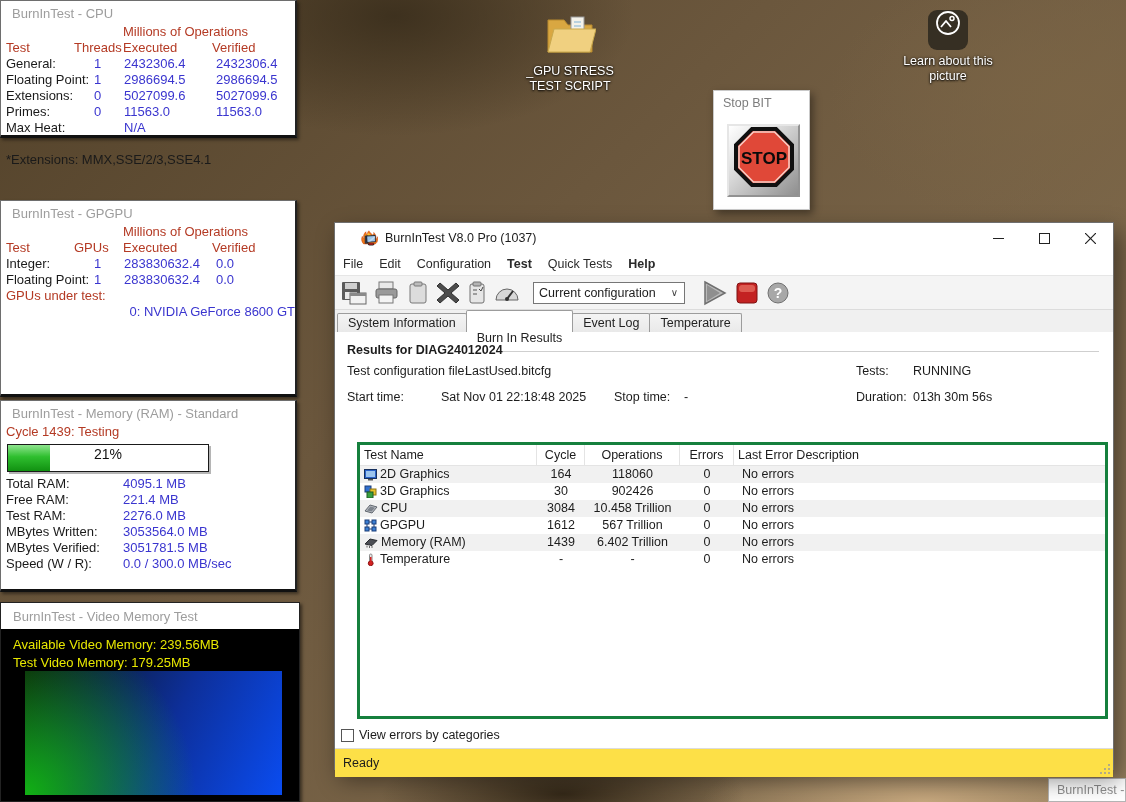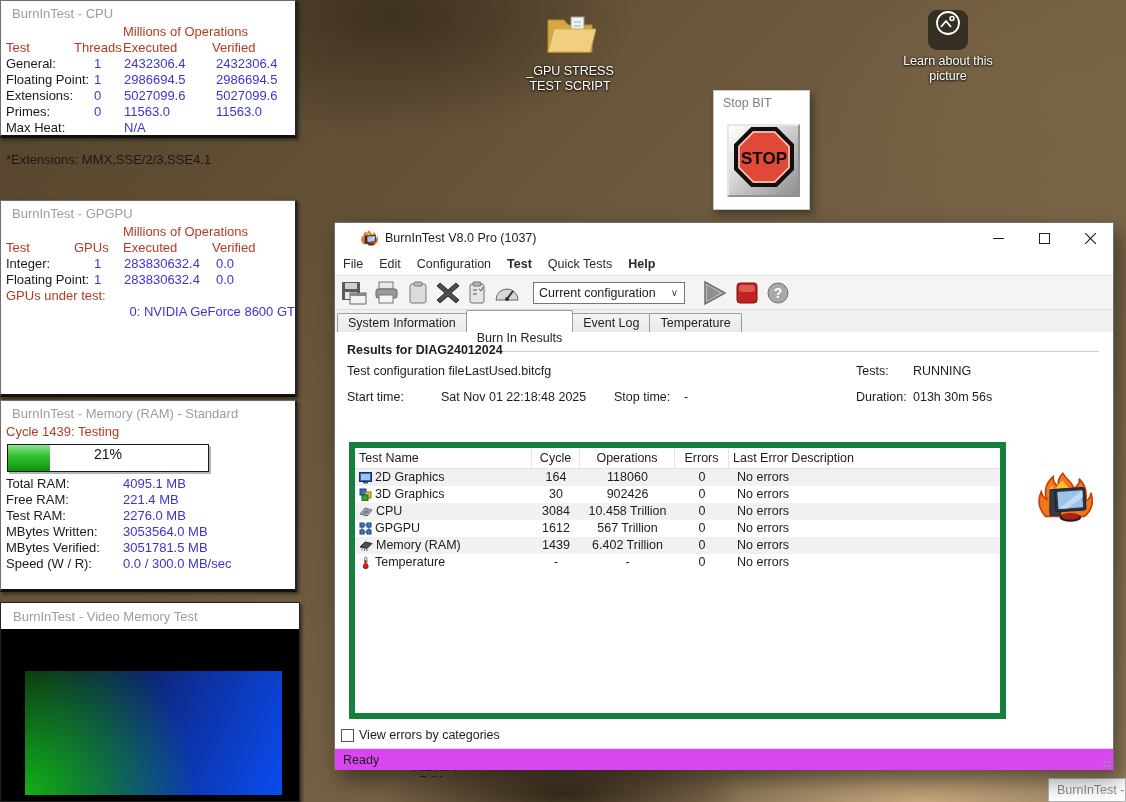--- a/index.html
+++ b/index.html
@@ -110,35 +110,35 @@
     border-radius:2px 2px 0 0; color:#222; }
   .tab.active { height:22px; background:#fff; position:relative; z-index:3; padding-top:20px; }
   .content { position:relative; height:417px; background:#fff; border-top:1px solid #c9c9c9; margin-top:-1px; }
 
   .group-title { position:absolute; left:12px; top:11px; font-weight:bold; }
   .group-line { position:absolute; left:168px; right:14px; top:19px; height:1px; background:#cfcfcf; }
   .info { position:absolute; white-space:nowrap; }
 
   .flame-logo { position:absolute; left:702px; top:140px; }
 
-  .rtable { position:absolute; left:14px; top:110px; width:657px; height:277px;
-    border:6px solid #15803d; background:#fff; overflow:hidden; }
+  .rtable { position:absolute; left:22px; top:110px; width:751px; height:277px;
+    border:3px solid #15803d; background:#fff; overflow:hidden; }
   .trow { display:grid; grid-template-columns:177px 48px 95px 54px 1fr; height:17px; line-height:17px; font-size:12.5px; }
   .trow.head { height:21px; line-height:21px; border-bottom:1px solid #e4e4e4; }
   .trow.head > div { border-right:1px solid #e4e4e4; padding:0 4px; }
   .trow.head > div:last-child { border-right:none; }
   .c-name { padding-left:4px; display:flex; align-items:center; gap:3px; overflow:hidden; }
   .c-center { text-align:center; }
   .c-desc { padding-left:8px; }
   .trow.odd { background:#f1f1f1; }
 
   .chk-row { position:absolute; left:6px; top:396px; display:flex; align-items:center; gap:5px; }
   .chk-box { width:13px; height:13px; background:#fff; border:1px solid #555; }
 
-  .statusbar { height:22px; background:#d946ef; border-top:1px solid #dcdcdc;
+  .statusbar { height:29px; background:#fde047; border-top:1px solid #dcdcdc;
     display:flex; align-items:center; padding-left:8px; position:relative; }
   .grip { position:absolute; right:2px; bottom:2px; }
 
   
   .aida-clip { position:absolute; left:413px; top:766px; width:75px; height:11px; overflow:hidden; }
   .aida-clip span { display:block; margin-top:-6px; font-size:12px; color:#1d2026; font-weight:bold; letter-spacing:.3px; }
   .partial-win { position:absolute; left:1048px; top:778px; width:78px; height:24px;
     background:#fff; border:1px solid #b5b5b5; overflow:hidden;
     padding:4px 0 0 8px; font-size:12.5px; color:#8f8f8f; white-space:nowrap; }
 </style>
@@ -302,20 +302,24 @@
         </div>
       <div class="mem-grid">
           <span>Speed (W / R):</span>
           <span class="val">0.0 / 300.0  MB/sec</span>
         </div>
     </div>
   </div>
 
   <div class="panel-video">
     <div class="pv-title">BurnInTest - Video Memory Test</div>
+    <div class="pv-body">
+      <div class="pv-line">Available Video Memory: 239.56MB</div>
+      <div class="pv-line">Test Video Memory: 179.25MB</div>
+    </div>
     <div class="vgrad"></div>
   </div>
 
   <div class="aida-clip">
     <span>AIDA64 v5.90</span>
   </div>
   <div class="partial-win">
     <span>BurnInTest - 3D</span>
   </div>
 

